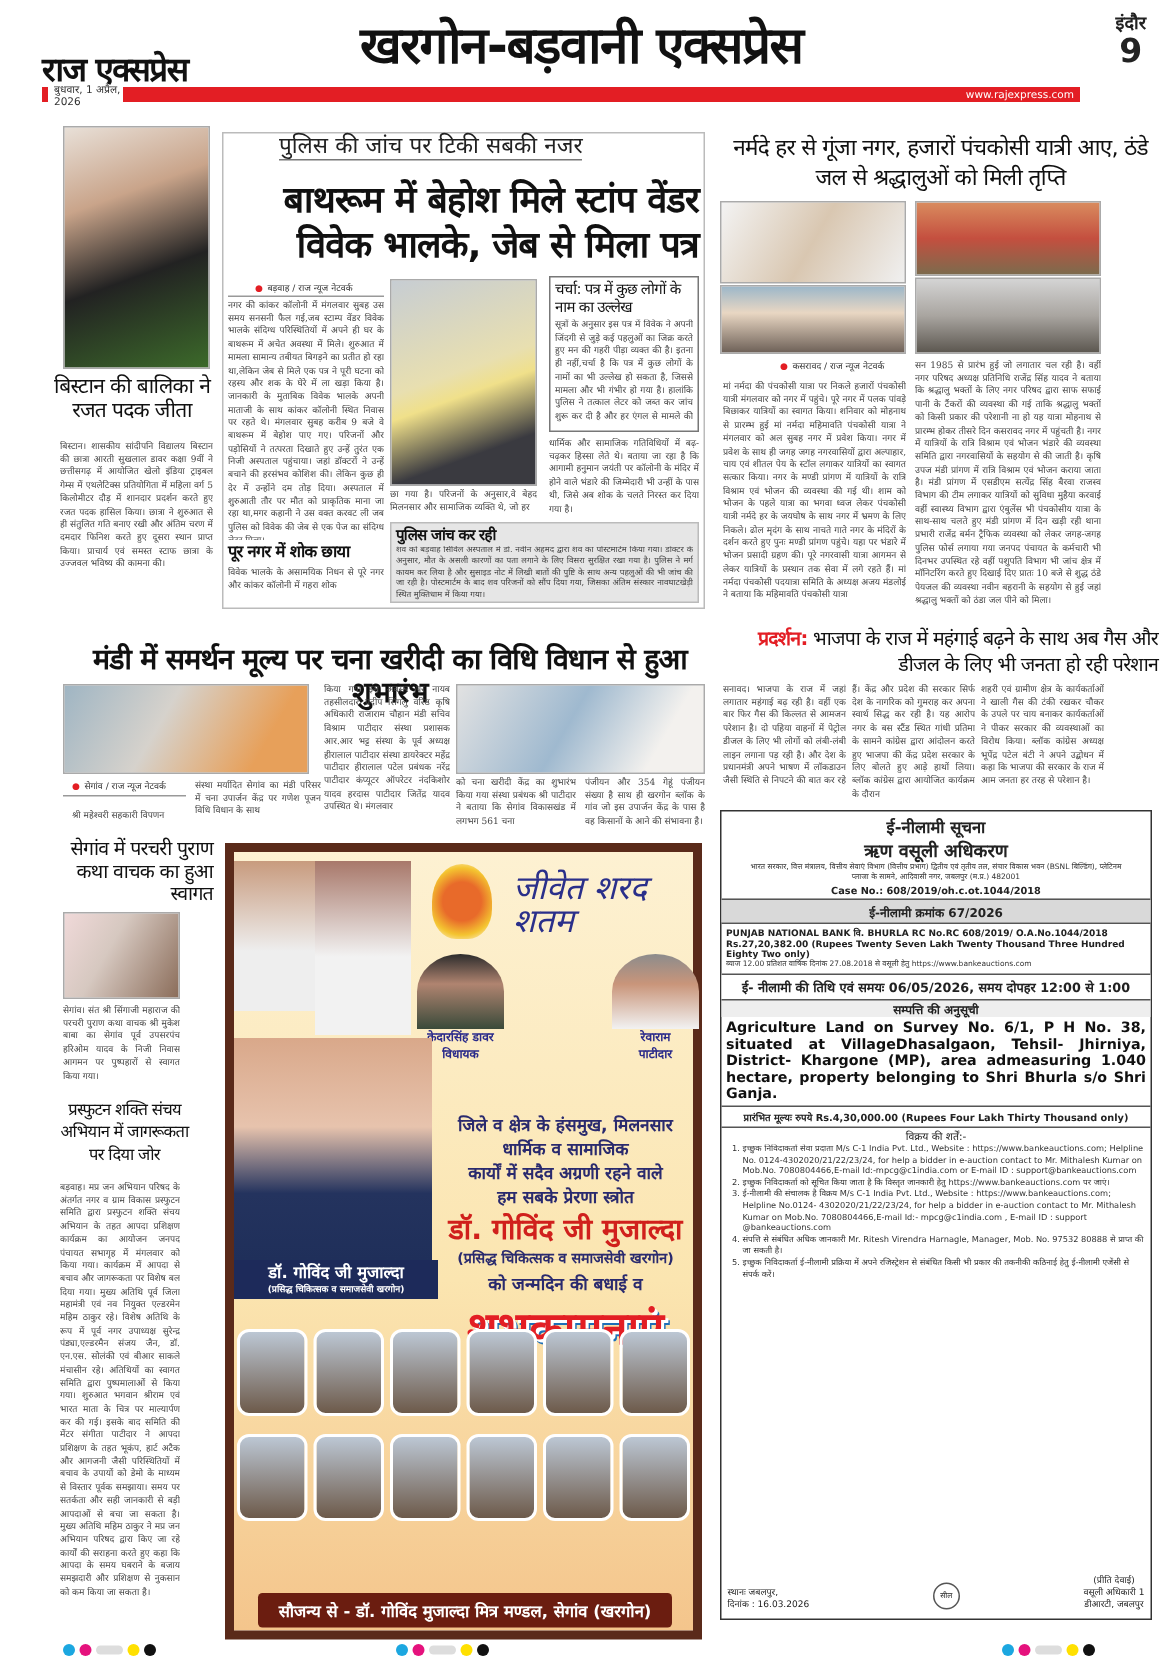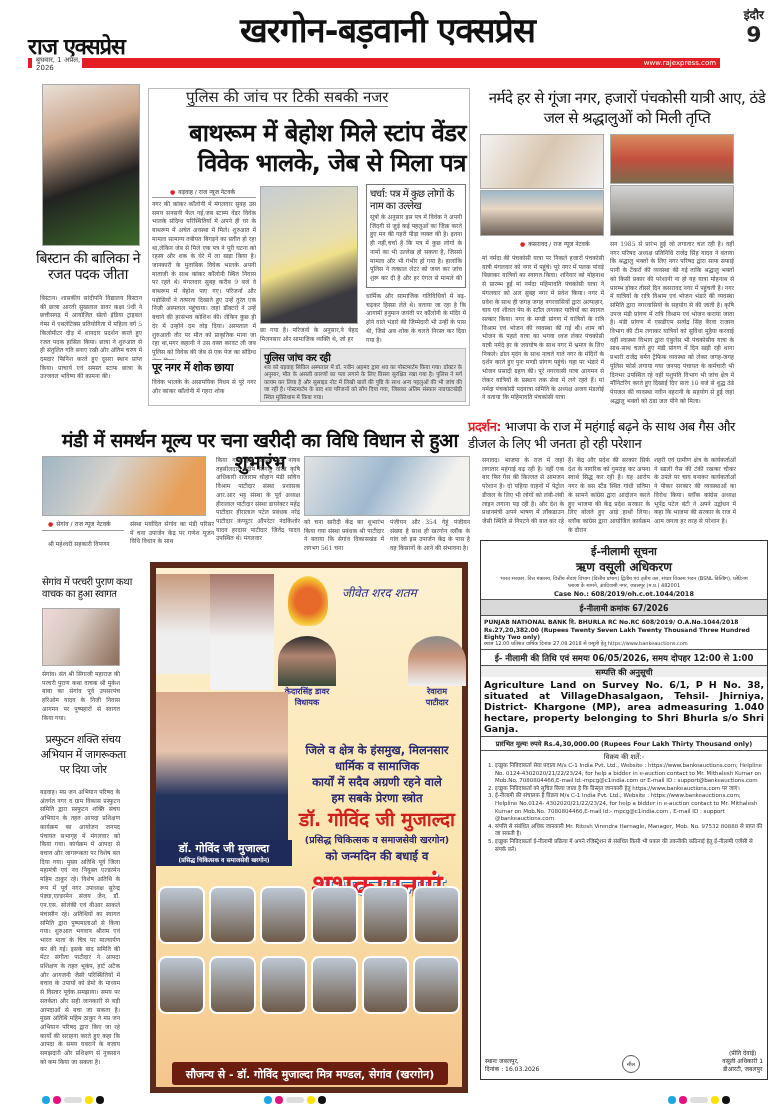--- a/index.html
+++ b/index.html
@@ -19,21 +19,21 @@
 .head{font-family:"DejaVu Sans",sans-serif;font-weight:bold;color:#111;line-height:1.15;letter-spacing:-0.5px}
 .body-text{font-size:6px;line-height:8.7px;color:#444;text-align:justify;overflow:hidden}
 .byline{font-size:6px;color:#333;font-family:"DejaVu Sans",sans-serif}
 .byline:before{content:"●";color:#e31e24;margin-right:3px}
 .rule{background:#999}
 .kicker{font-family:"DejaVu Sans",sans-serif;font-size:15px;color:#222;border-bottom:1px solid #777}
 .boxgrey{background:#e6e6e6;border:1px solid #bbb}
 .boxed{border:1px solid #777;background:#fff}
 .ad{left:150px;top:562px;width:318px;height:531px;border:6px solid #5a2a1a;background:linear-gradient(#fdf1d2,#fbe5b0 55%,#f4c58c)}
 .ad-inner{position:relative;width:100%;height:100%}
-.ad-blessing{font-family:"DejaVu Serif",serif;font-style:italic;color:#2a2f8a;font-size:12px}
+.ad-blessing{font-family:"DejaVu Serif",serif;font-style:italic;color:#2a2f8a;font-size:22px}
 .ad-line{font-family:"DejaVu Sans",sans-serif;font-weight:bold;color:#2a2a6e;font-size:11.5px;text-align:center;line-height:16px}
 .ad-name{font-family:"DejaVu Sans",sans-serif;font-weight:bold;color:#d0201c;font-size:19px;text-align:center}
 .ad-greet{font-family:"DejaVu Sans",sans-serif;font-weight:bold;color:#e31e24;font-size:30px;text-align:center;text-shadow:2px 2px 0 #fff,3px 3px 0 #1d6fb8}
 .faces{display:grid;grid-template-columns:repeat(6,1fr);gap:4px}
 .face{height:58px;border-radius:8px;background:linear-gradient(#bcc7d4,#6d5a4a);border:2px solid #fff}
 .footer-band{background:#6b1d10;color:#fff;font-family:"DejaVu Sans",sans-serif;font-weight:bold;font-size:11px;text-align:center;padding:4px 0;border-radius:3px}
 .cap{font-family:"DejaVu Sans",sans-serif;font-weight:bold;font-size:8px;color:#2a2a8a;text-align:center;line-height:11px}
 .notice{left:480px;top:540px;width:288px;height:540px;border:1.5px solid #333;background:#fff;font-family:"DejaVu Sans",sans-serif}
 .n-center{text-align:center}
 .n-row{border-top:1px solid #555}
@@ -98,29 +98,29 @@
 <div class="abs photo" style="left:42px;top:456px;width:164px;height:60px;background:linear-gradient(120deg,#9fb5c3,#d6d2cc 40%,#e7a05a 80%)"></div>
 <div class="abs byline" style="left:48px;top:520px">सेगांव / राज न्यूज नेटवर्क</div>
 <div class="abs rule" style="left:42px;top:530px;width:82px;height:1px"></div>
 <div class="abs body-text" style="left:48px;top:540px;width:82px;height:10px">श्री महेश्वरी सहकारी विपणन</div>
 <div class="abs body-text" style="left:130px;top:520px;width:84px;height:34px">संस्था मर्यादित सेगांव का मंडी परिसर में चना उपार्जन केंद्र पर गणेश पूजन विधि विधान के साथ</div>
 <div class="abs body-text" style="left:216px;top:456px;width:84px;height:98px">किया गया इस अवसर पर नायब तहसीलदार प्रदीप सिंगलु वरिष्ठ कृषि अधिकारी राजाराम चौहान मंडी सचिव विश्राम पाटीदार संस्था प्रशासक आर.आर भट्ट संस्था के पूर्व अध्यक्ष हीरालाल पाटीदार संस्था डायरेक्टर महेंद्र पाटीदार हीरालाल पटेल प्रबंधक नरेंद्र पाटीदार कंप्यूटर ऑपरेटर नंदकिशोर यादव हरदास पाटीदार जितेंद्र यादव उपस्थित थे। मंगलवार</div>
 <div class="abs photo" style="left:304px;top:456px;width:166px;height:60px;background:linear-gradient(120deg,#e2e2e2,#9fb9cf 45%,#f3f1ee 80%)"></div>
 <div class="abs body-text" style="left:304px;top:518px;width:80px;height:36px">को चना खरीदी केंद्र का शुभारंभ किया गया संस्था प्रबंधक श्री पाटीदार ने बताया कि सेगांव विकासखंड में लगभग 561 चना</div>
 <div class="abs body-text" style="left:390px;top:518px;width:80px;height:36px">पंजीयन और 354 गेहूं पंजीयन संख्या है साथ ही खरगोन ब्लॉक के गांव जो इस उपार्जन केंद्र के पास है वह किसानों के आने की संभावना है।</div>
 
-<div class="abs head" style="left:468px;top:418px;width:286px;font-size:13px;font-weight:normal;text-align:left;line-height:17px">
+<div class="abs head" style="left:486px;top:418px;width:286px;font-size:13px;font-weight:normal;text-align:right;line-height:17px">
   <span style="color:#e31e24;font-weight:bold">प्रदर्शन:</span>
   <span>भाजपा के राज में महंगाई बढ़ने के साथ अब गैस और डीजल के लिए भी जनता हो रही परेशान</span>
 </div>
 <div class="abs body-text" style="left:482px;top:456px;width:82px;height:76px">सनावद। भाजपा के राज में जहां लगातार महंगाई बढ़ रही है। वहीं एक बार फिर गैस की किल्लत से आमजन परेशान है। दो पहिया वाहनों में पेट्रोल डीजल के लिए भी लोगों को लंबी-लंबी लाइन लगाना पड़ रही है। और देश के प्रधानमंत्री अपने भाषण में लॉकडाउन जैसी स्थिति से निपटने की बात कर रहे</div>
 <div class="abs body-text" style="left:568px;top:456px;width:82px;height:76px">हैं। केंद्र और प्रदेश की सरकार सिर्फ देश के नागरिक को गुमराह कर अपना स्वार्थ सिद्ध कर रही है। यह आरोप नगर के बस स्टैंड स्थित गांधी प्रतिमा के सामने कांग्रेस द्वारा आंदोलन करते हुए भाजपा की केंद्र प्रदेश सरकार के लिए बोलते हुए आड़े हाथों लिया। ब्लॉक कांग्रेस द्वारा आयोजित कार्यक्रम के दौरान</div>
 <div class="abs body-text" style="left:654px;top:456px;width:82px;height:76px">शहरी एवं ग्रामीण क्षेत्र के कार्यकर्ताओं ने खाली गैस की टंकी रखकर चौकर के उपले पर चाय बनाकर कार्यकर्ताओं ने पीकर सरकार की व्यवस्थाओं का विरोध किया। ब्लॉक कांग्रेस अध्यक्ष भूपेंद्र पटेल बंटी ने अपने उद्बोधन में कहा कि भाजपा की सरकार के राज में आम जनता हर तरह से परेशान है।</div>
 
-<div class="abs head" style="left:42px;top:576px;width:100px;font-size:10px;font-weight:normal;text-align:left">सेगांव में परचरी पुराण कथा वाचक का हुआ स्वागत</div>
+<div class="abs head" style="left:42px;top:560px;width:100px;font-size:13px;font-weight:normal;text-align:right">सेगांव में परचरी पुराण कथा वाचक का हुआ स्वागत</div>
 <div class="abs photo" style="left:42px;top:608px;width:78px;height:58px;background:linear-gradient(120deg,#f0d9d9,#d6c8c0 40%,#8b6d5a)"></div>
 <div class="abs body-text" style="left:42px;top:670px;width:78px;height:52px">सेगांव। संत श्री सिंगाजी महाराज की परचरी पुराण कथा वाचक श्री मुकेश बाबा का सेगांव पूर्व उपसरपंच हरिओम यादव के निजी निवास आगमन पर पुष्पहारों से स्वागत किया गया।</div>
 
 <div class="abs head" style="left:38px;top:732px;width:90px;font-size:11px;font-weight:normal;text-align:center;line-height:15px">प्रस्फुटन शक्ति संचय अभियान में जागरूकता पर दिया जोर</div>
 <div class="abs body-text" style="left:40px;top:788px;width:80px;height:296px">बड़वाह। मप्र जन अभियान परिषद के अंतर्गत नगर व ग्राम विकास प्रस्फुटन समिति द्वारा प्रस्फुटन शक्ति संचय अभियान के तहत आपदा प्रशिक्षण कार्यक्रम का आयोजन जनपद पंचायत सभागृह में मंगलवार को किया गया। कार्यक्रम में आपदा से बचाव और जागरूकता पर विशेष बल दिया गया। मुख्य अतिथि पूर्व जिला महामंत्री एवं नव नियुक्त एल्डरमेन महिम ठाकुर रहे। विशेष अतिथि के रूप में पूर्व नगर उपाध्यक्ष सुरेन्द्र पंड्या,एल्डरमैन संजय जैन, डॉ. एन.एस. सोलंकी एवं बीआर साकले मंचासीन रहे। अतिथियों का स्वागत समिति द्वारा पुष्पमालाओं से किया गया। शुरुआत भगवान श्रीराम एवं भारत माता के चित्र पर माल्यार्पण कर की गई। इसके बाद समिति की मेंटर संगीता पाटीदार ने आपदा प्रशिक्षण के तहत भूकंप, हार्ट अटैक और आगजनी जैसी परिस्थितियों में बचाव के उपायों को डेमो के माध्यम से विस्तार पूर्वक समझाया। समय पर सतर्कता और सही जानकारी से बड़ी आपदाओं से बचा जा सकता है। मुख्य अतिथि महिम ठाकुर ने मप्र जन अभियान परिषद द्वारा किए जा रहे कार्यों की सराहना करते हुए कहा कि आपदा के समय घबराने के बजाय समझदारी और प्रशिक्षण से नुकसान को कम किया जा सकता है।</div>
 
 <div class="abs ad">
   <div class="ad-inner">
     <div class="abs photo" style="left:0;top:6px;width:54px;height:100px;border:none;background:linear-gradient(#c89b7e,#eee 60%)"></div>
     <div class="abs photo" style="left:54px;top:6px;width:64px;height:116px;border:none;background:linear-gradient(#a8786a,#f2f2f2 55%)"></div>

